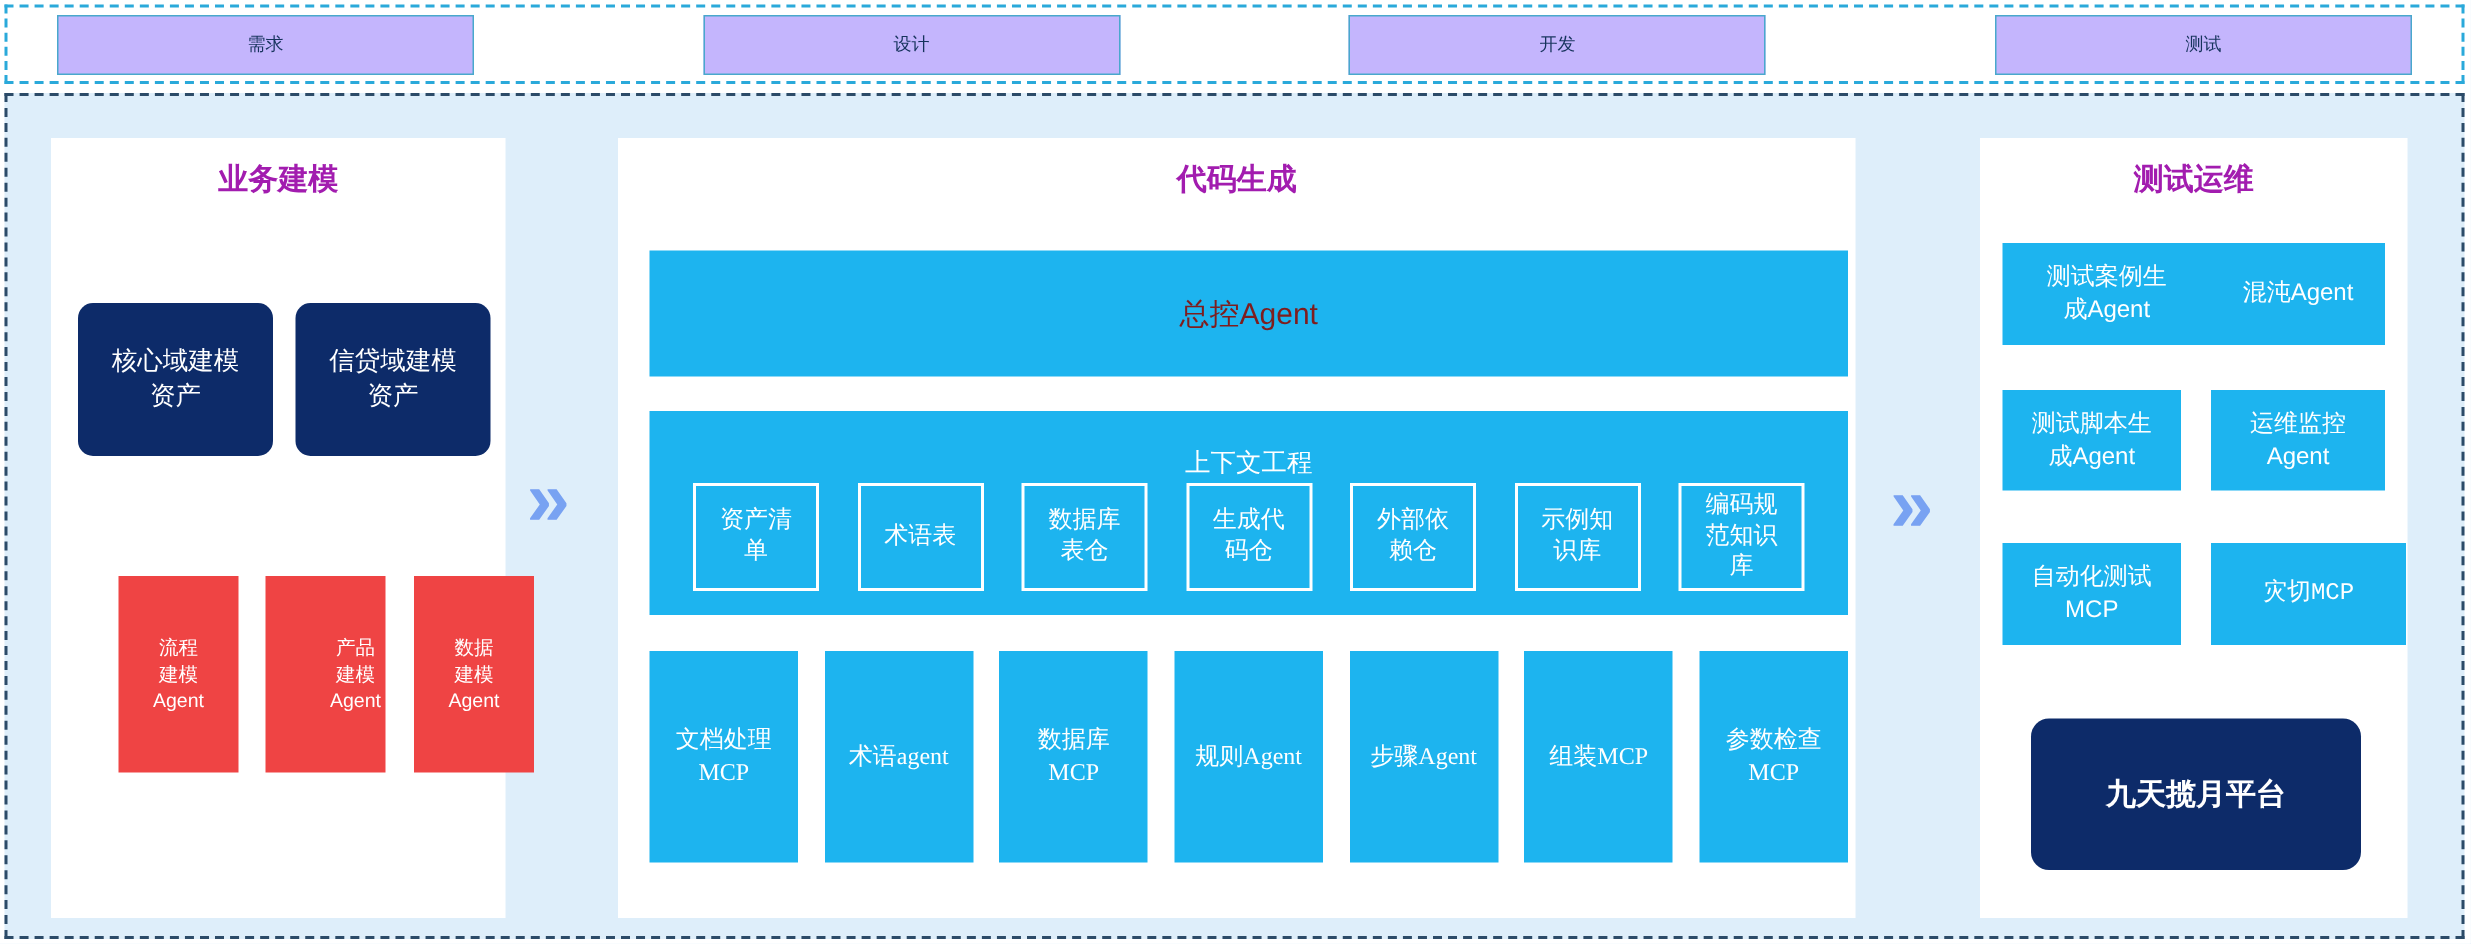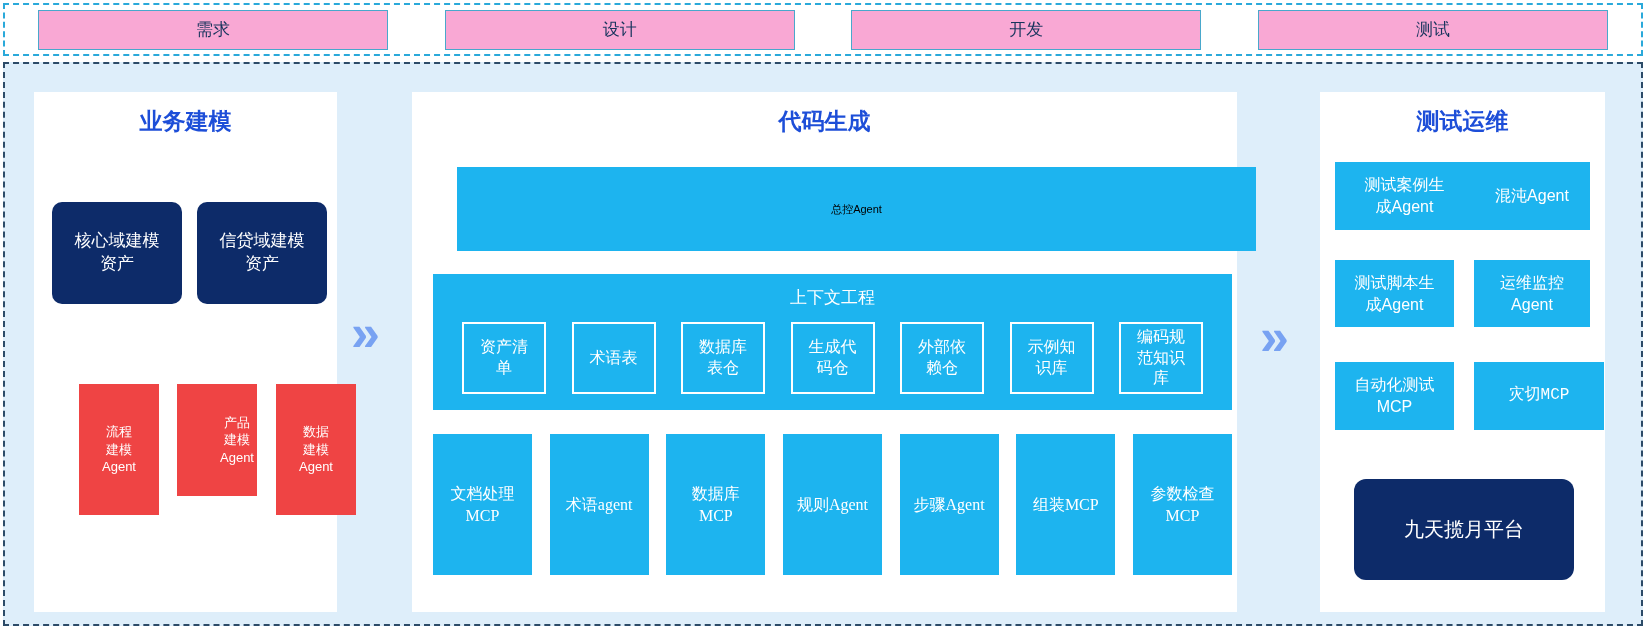--- a/index.html
+++ b/index.html
@@ -11,67 +11,67 @@
   .abs{position:absolute;box-sizing:border-box;}
 
   
   .top-strip{
     left:3px;top:3px;width:1640px;height:53px;
     border:2px dashed #2aa9da;background:#ffffff;
     display:flex;align-items:center;justify-content:space-between;
     padding:0 33px;box-sizing:border-box;
   }
   .phase-box{
-    width:350px;height:40px;background:#f9a8d4;border:1.5px solid #49a8cc;
+    width:278px;height:40px;background:#c4b5fd;border:1.5px solid #49a8cc;
     display:flex;align-items:center;justify-content:center;
-    font-size:17px;color:#16335c;box-sizing:border-box;
+    font-size:12px;color:#16335c;box-sizing:border-box;
   }
 
   
   .main{
     left:3px;top:62px;width:1640px;height:564px;
     border:2px dashed #2c4b68;background:#deeefa;
   }
   .panel{background:#ffffff;}
   .panel-title{
-    text-align:center;margin-top:14px;font-size:23px;font-weight:bold;color:#1d4ed8;
+    text-align:center;margin-top:14px;font-size:20px;font-weight:bold;color:#a21caf;
   }
 
   .box{
     display:flex;align-items:center;justify-content:center;text-align:center;
     color:#ffffff;white-space:pre-line;line-height:1.35;
   }
   .cyan{background:#ef4444;font-size:13px;margin-left:32px;}
   .cyan-sm{background:#1db4ef;font-size:16px;}
   .navy{background:#0d2b69;border-radius:10px;font-size:17px;}
 
-  .master-bar{background:#1db4ef;font-size:11px;color:#000000;
-    display:flex;align-items:center;justify-content:center;margin-left:24px;}
+  .master-bar{background:#1db4ef;font-size:20px;color:#7f1d1d;
+    display:flex;align-items:center;justify-content:center;}
   .ctx{background:#1db4ef;}
-  .ctx-title{color:#fff;font-size:17px;text-align:center;padding-top:12px;}
+  .ctx-title{color:#fff;font-size:17px;text-align:center;padding-top:23px;}
   .ctx-row{
     position:absolute;left:0;right:0;top:48px;height:72px;
     display:flex;justify-content:space-between;padding:0 29px;box-sizing:border-box;
   }
   .ctx-item{
     width:84px;border:2px solid #ffffff;box-sizing:border-box;
     display:flex;align-items:center;justify-content:center;text-align:center;
     color:#fff;font-size:16px;white-space:pre-line;line-height:1.3;
   }
   .tools-row{
     display:flex;justify-content:space-between;font-family:Liberation Serif, serif;
   }
   .tool-box{
     width:99px;height:141px;background:#1db4ef;
     display:flex;align-items:center;justify-content:center;text-align:center;
     color:#fff;font-size:16px;white-space:pre-line;line-height:1.35;
   }
   .platform{
     background:#0d2b69;border-radius:12px;font-size:20px;
-    display:flex;align-items:center;justify-content:center;color:#fff;
+    display:flex;align-items:center;justify-content:center;color:#fff;font-weight:bold;
   }
   .chevron{
     position:absolute;font-size:52px;font-weight:bold;color:#78a2f2;
     line-height:1;user-select:none;
   }
 </style>
 </head>
 <body>
 
 <div class="stage">
@@ -87,21 +87,21 @@
 
     <div class="abs panel" style="left:29px;top:28px;width:303px;height:520px;">
       <div class="panel-title">业务建模</div>
       <div class="abs box navy" style="left:18px;top:110px;width:130px;height:102px;">核心域建模
 资产</div>
       <div class="abs box navy" style="left:163px;top:110px;width:130px;height:102px;">信贷域建模
 资产</div>
       <div class="abs box cyan" style="left:13px;top:292px;width:80px;height:131px;">流程
 建模
 Agent</div>
-      <div class="abs box cyan" style="left:111px;top:292px;width:80px;height:112px;padding-left:40px;">产品
+      <div class="abs box cyan" style="left:111px;top:292px;width:80px;height:131px;padding-left:40px;">产品
 建模
 Agent</div>
       <div class="abs box cyan" style="left:210px;top:292px;width:80px;height:131px;">数据
 建模
 Agent</div>
     </div>
 
     <span class="chevron" style="left:346px;top:243px;">»</span>
 
     <div class="abs panel" style="left:407px;top:28px;width:825px;height:520px;">

